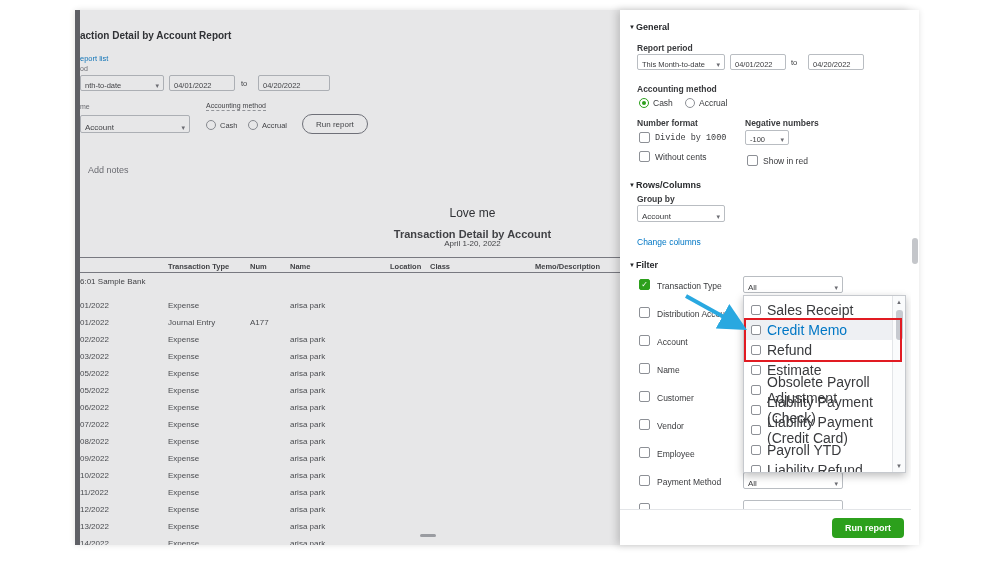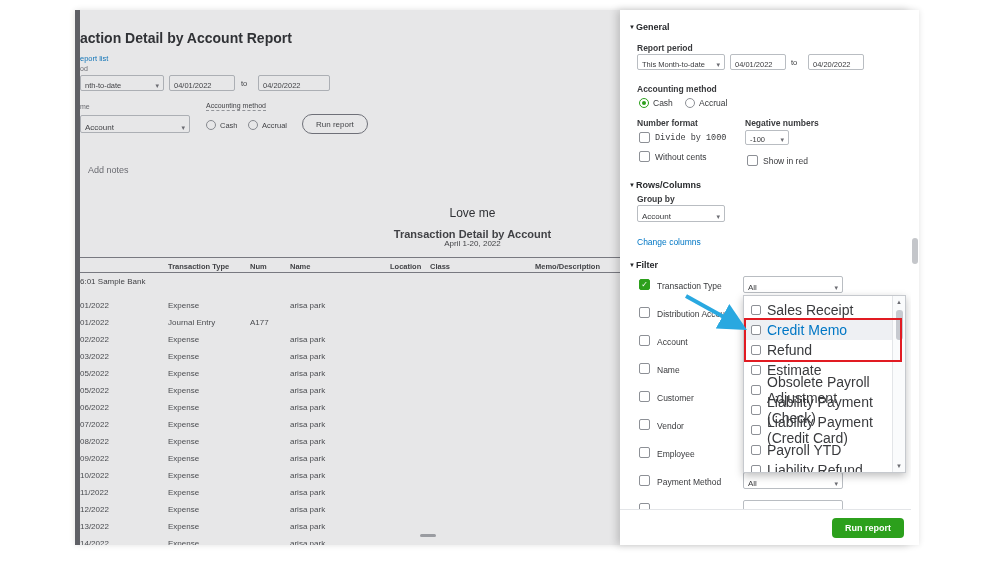--- a/index.html
+++ b/index.html
@@ -5,21 +5,21 @@
   * { margin:0; padding:0; box-sizing:border-box; }
   body { font-family:"Liberation Sans", sans-serif; background:#fff; }
   .canvas { position:relative; width:999px; height:562px; background:#fff; overflow:hidden; color:#393a3d; }
   .app { position:absolute; left:75px; top:10px; width:844px; height:535px; background:#fff; box-shadow:0 0 6px rgba(0,0,0,0.12); }
   .leftbar { position:absolute; left:0; top:0; width:5px; height:100%; background:#5f6066; }
 
   
   .report { position:absolute; left:5px; top:0; width:839px; height:100%; background:#fff; overflow:hidden; font-size:8px; }
   .field { position:absolute; border:1px solid #b9bdc2; background:#fff; border-radius:2px; display:flex; align-items:flex-end; justify-content:space-between; padding:0 4px; font-size:7.5px; color:#393a3d; white-space:nowrap; overflow:hidden; }
   .caret { color:#6b6c72; font-size:7px; margin-left:3px; flex:none; }
-  .r-title { position:absolute; left:0; top:20px; font-size:14px; font-weight:700; color:#26282b; white-space:nowrap; }
+  .r-title { position:absolute; left:0; top:20px; font-size:10px; font-weight:700; color:#26282b; white-space:nowrap; }
   .r-back { position:absolute; left:0; top:44px; font-size:7.5px; color:var(--blue,#0077c5); cursor:pointer; }
   .r-plabel { position:absolute; left:0; top:55px; font-size:7px; color:#6b6c72; }
   .r-dd1 { left:0; top:65px; width:84px; height:16px; }
   .r-date1 { left:89px; top:65px; width:66px; height:16px; }
   .r-to { position:absolute; left:161px; top:69px; font-size:7.5px; }
   .r-date2 { left:178px; top:65px; width:72px; height:16px; }
   .r-glabel { position:absolute; left:0; top:93px; font-size:7px; color:#6b6c72; }
   .r-amlabel { position:absolute; left:126px; top:92px; font-size:7px; color:#393a3d; border-bottom:1px dashed #9a9ca1; padding-bottom:1px; }
   .r-dd2 { left:0; top:105px; width:110px; height:18px; font-size:8px; }
   .radio { width:10px; height:10px; border:1px solid #8d9096; border-radius:50%; background:#fff; position:relative; flex:none; }

